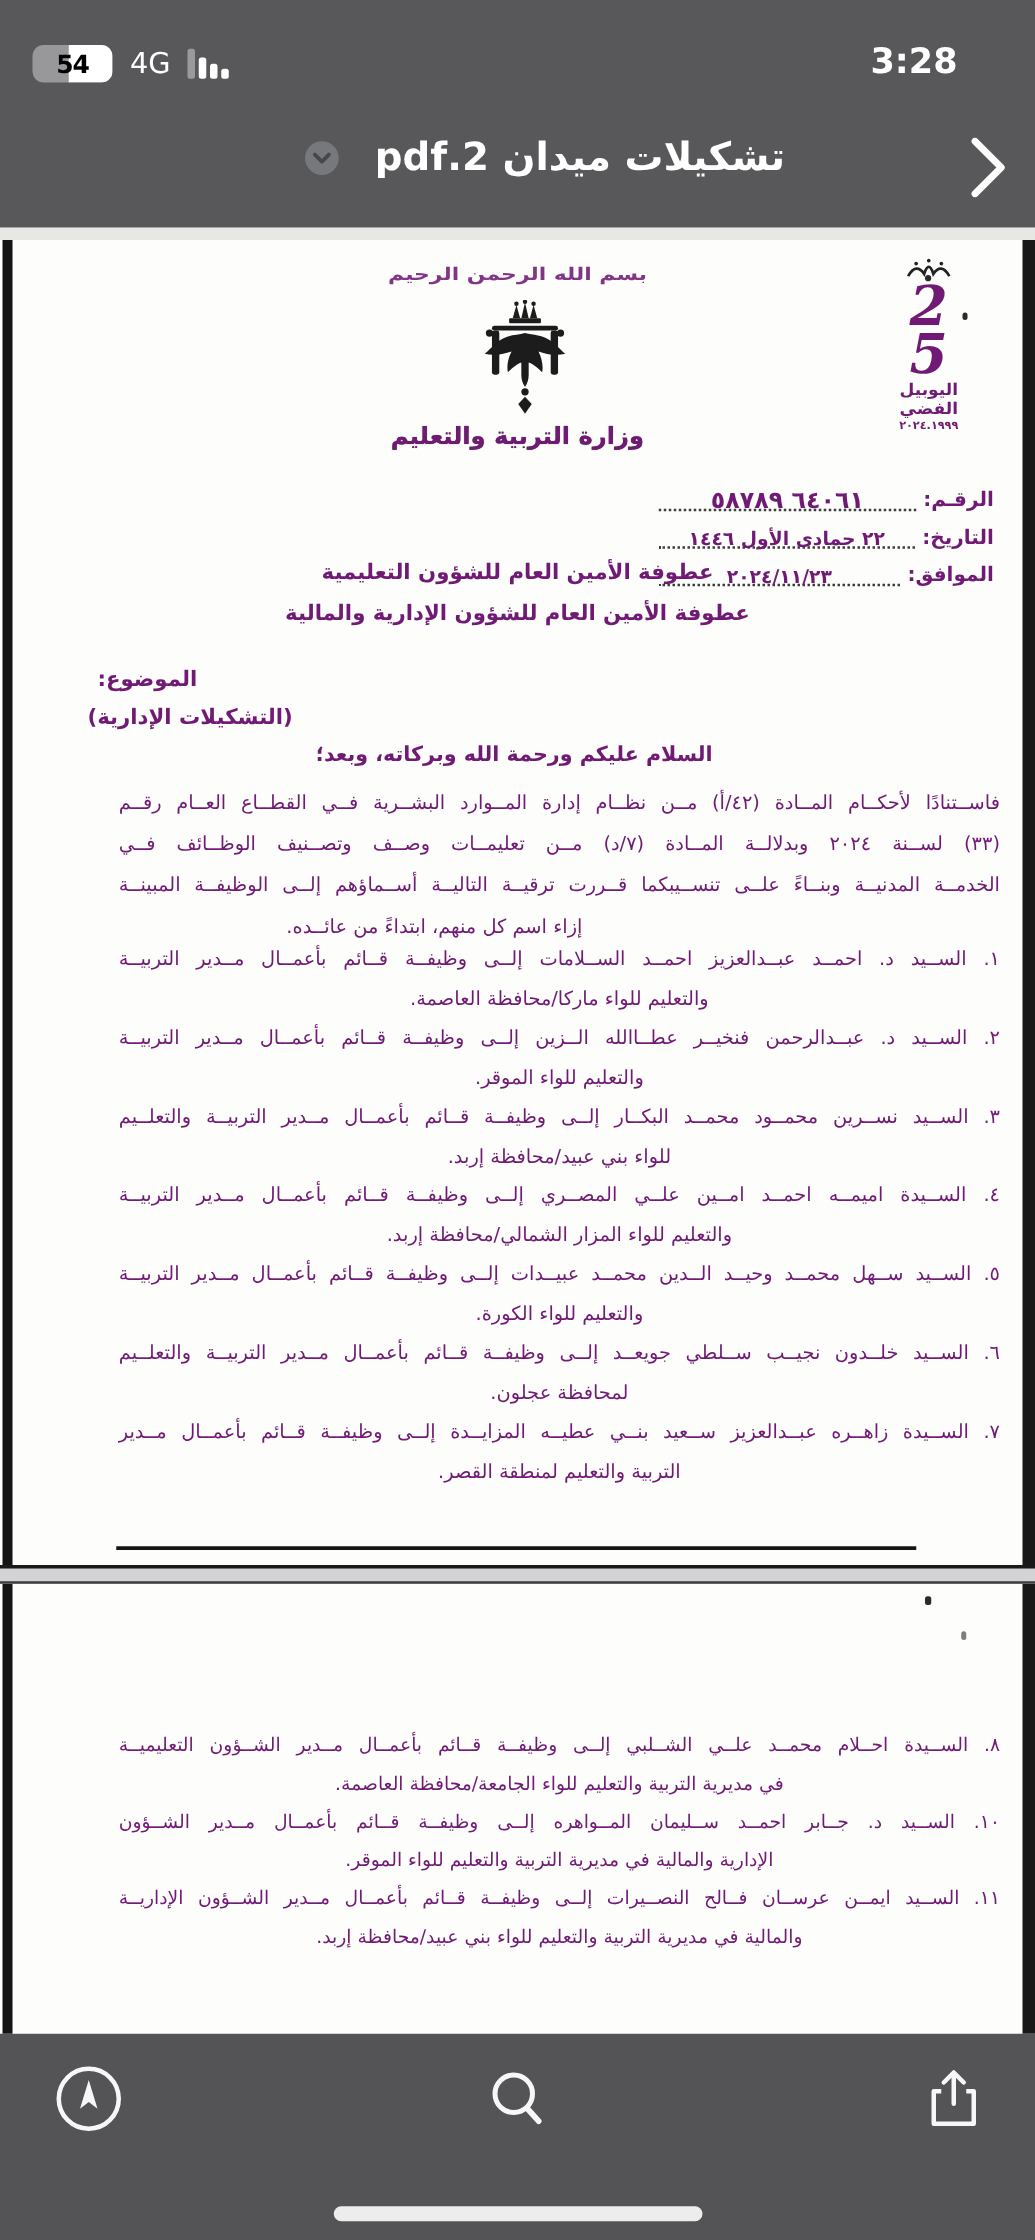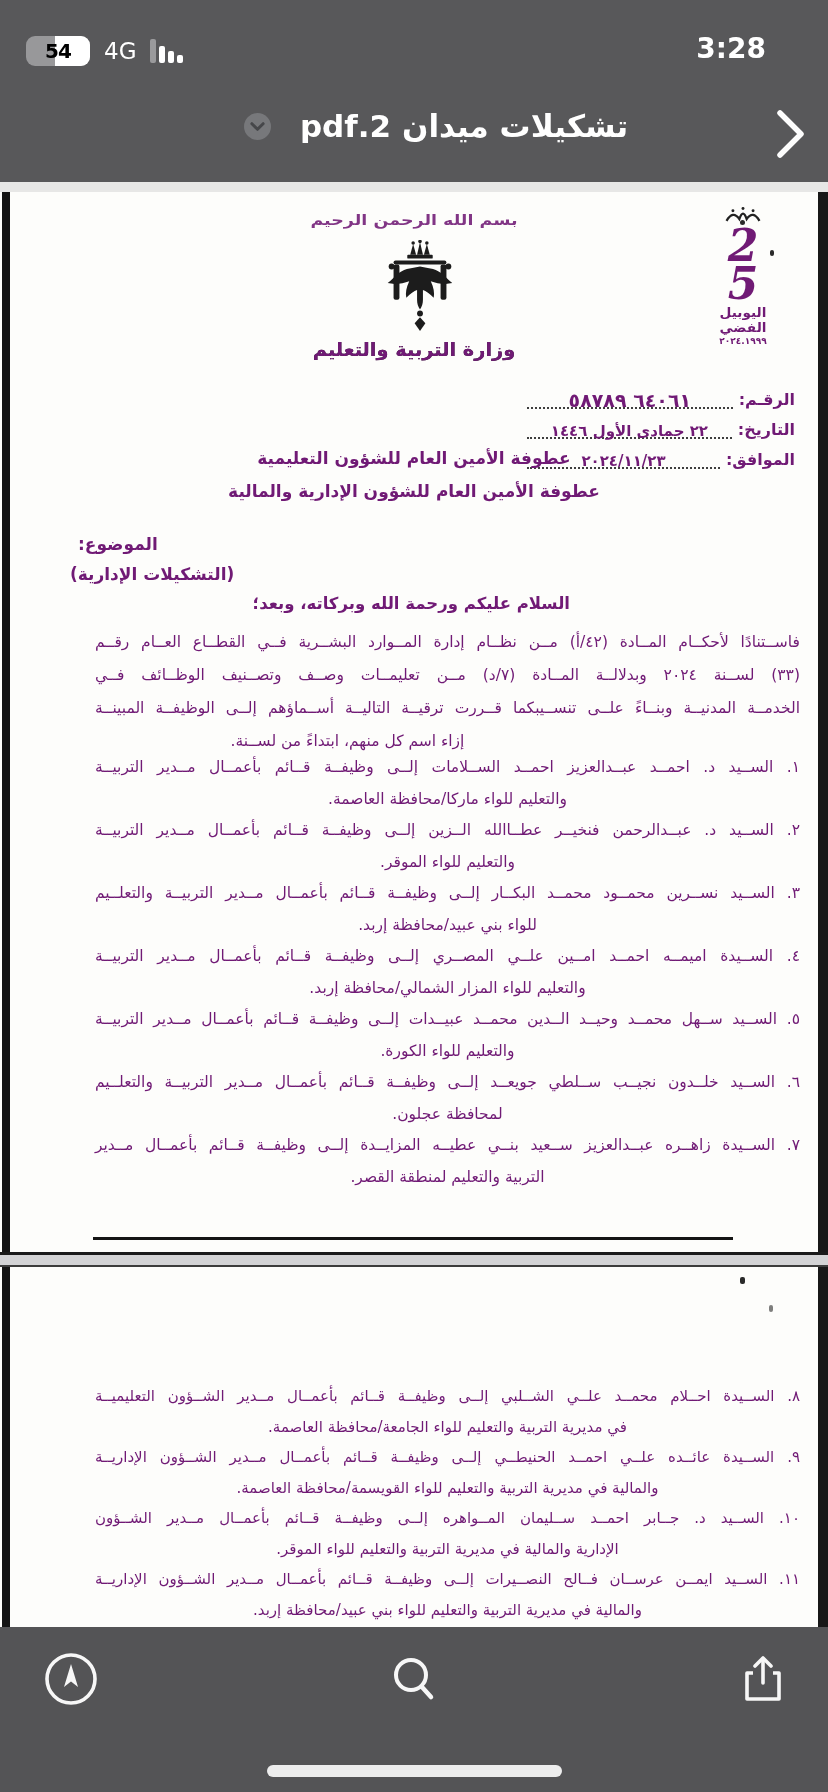--- a/index.html
+++ b/index.html
@@ -181,21 +181,21 @@
 
     <div class="subject-label">الموضوع:</div>
     <div class="subject-value">(التشكيلات الإدارية)</div>
 
     <div class="greeting">السلام عليكم ورحمة الله وبركاته، وبعد؛</div>
 
     <div class="bodytext">
       <div class="jline">فاســتنادًا لأحكــام المــادة (٤٢/أ) مــن نظــام إدارة المــوارد البشــرية فــي القطــاع العــام رقــم</div>
       <div class="jline">(٣٣) لســنة ٢٠٢٤ وبدلالــة المــادة (٧/د) مــن تعليمــات وصــف وتصــنيف الوظــائف فــي</div>
       <div class="jline">الخدمــة المدنيــة وبنــاءً علــى تنســيبكما قــررت ترقيــة التاليــة أســماؤهم إلــى الوظيفــة المبينــة</div>
-      <div class="lastline">إزاء اسم كل منهم، ابتداءً من لســنة.</div>
+      <div class="lastline">إزاء اسم كل منهم، ابتداءً من عائــده.</div>
     </div>
 
     <div class="items items1">
       <div class="item">
         <div class="l1"><span>١.</span> <span>الســيد د. احمــد عبــدالعزيز احمــد الســلامات إلــى وظيفــة قــائم بأعمــال مــدير التربيــة</span></div>
         <div class="l2">والتعليم للواء ماركا/محافظة العاصمة.</div>
       </div>
       <div class="item">
         <div class="l1"><span>٢.</span> <span>الســيد د. عبــدالرحمن فنخيــر عطــاالله الــزين إلــى وظيفــة قــائم بأعمــال مــدير التربيــة</span></div>
         <div class="l2">والتعليم للواء الموقر.</div>
@@ -228,24 +228,20 @@
   <div class="pagegap"></div>
 
   <div class="page page2">
     <span class="speck" style="left:740px;top:10px;width:5px;height:7px;border-radius:2px;"></span>
     <span class="speck" style="left:769px;top:38px;width:4px;height:7px;border-radius:2px;opacity:.6;"></span>
 
     <div class="items items2">
       <div class="item">
         <div class="l1"><span>٨.</span> <span>الســيدة احــلام محمــد علــي الشــلبي إلــى وظيفــة قــائم بأعمــال مــدير الشــؤون التعليميــة</span></div>
         <div class="l2">في مديرية التربية والتعليم للواء الجامعة/محافظة العاصمة.</div>
-      </div>
-      <div class="item">
-        <div class="l1"><span>٩.</span> <span>الســيدة عائــده علــي احمــد الحنيطــي إلــى وظيفــة قــائم بأعمــال مــدير الشــؤون الإداريــة</span></div>
-        <div class="l2">والمالية في مديرية التربية والتعليم للواء القويسمة/محافظة العاصمة.</div>
       </div>
       <div class="item">
         <div class="l1"><span>١٠.</span> <span>الســيد د. جــابر احمــد ســليمان المــواهره إلــى وظيفــة قــائم بأعمــال مــدير الشــؤون</span></div>
         <div class="l2">الإدارية والمالية في مديرية التربية والتعليم للواء الموقر.</div>
       </div>
       <div class="item">
         <div class="l1"><span>١١.</span> <span>الســيد ايمــن عرســان فــالح النصــيرات إلــى وظيفــة قــائم بأعمــال مــدير الشــؤون الإداريــة</span></div>
         <div class="l2">والمالية في مديرية التربية والتعليم للواء بني عبيد/محافظة إربد.</div>
       </div>
     </div>

